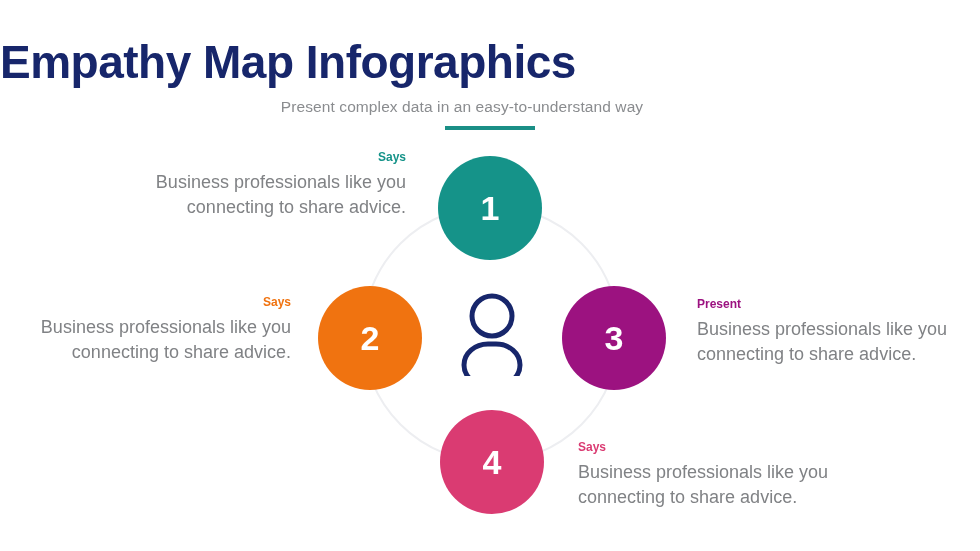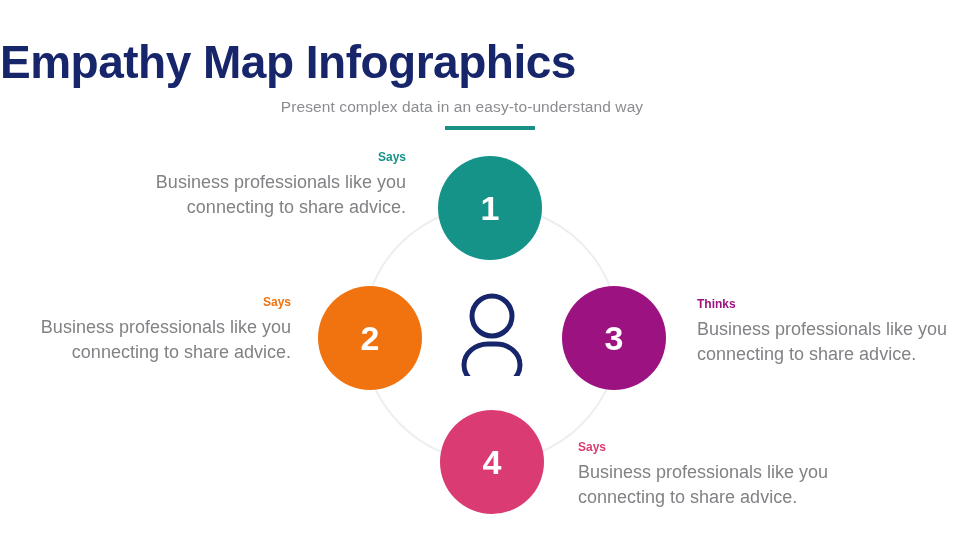--- a/index.html
+++ b/index.html
@@ -159,21 +159,21 @@
     <div class="heading">Says</div>
     <div class="desc">Business professionals like you connecting to share advice.</div>
   </div>
 
   <div class="block block-does">
     <div class="heading">Says</div>
     <div class="desc">Business professionals like you connecting to share advice.</div>
   </div>
 
   <div class="block block-thinks">
-    <div class="heading">Thinks</div>
+    <div class="heading">Present</div>
     <div class="desc">Business professionals like you connecting to share advice.</div>
   </div>
 
   <div class="block block-feels">
     <div class="heading">Says</div>
     <div class="desc">Business professionals like you connecting to share advice.</div>
   </div>
 
 </div>
 

